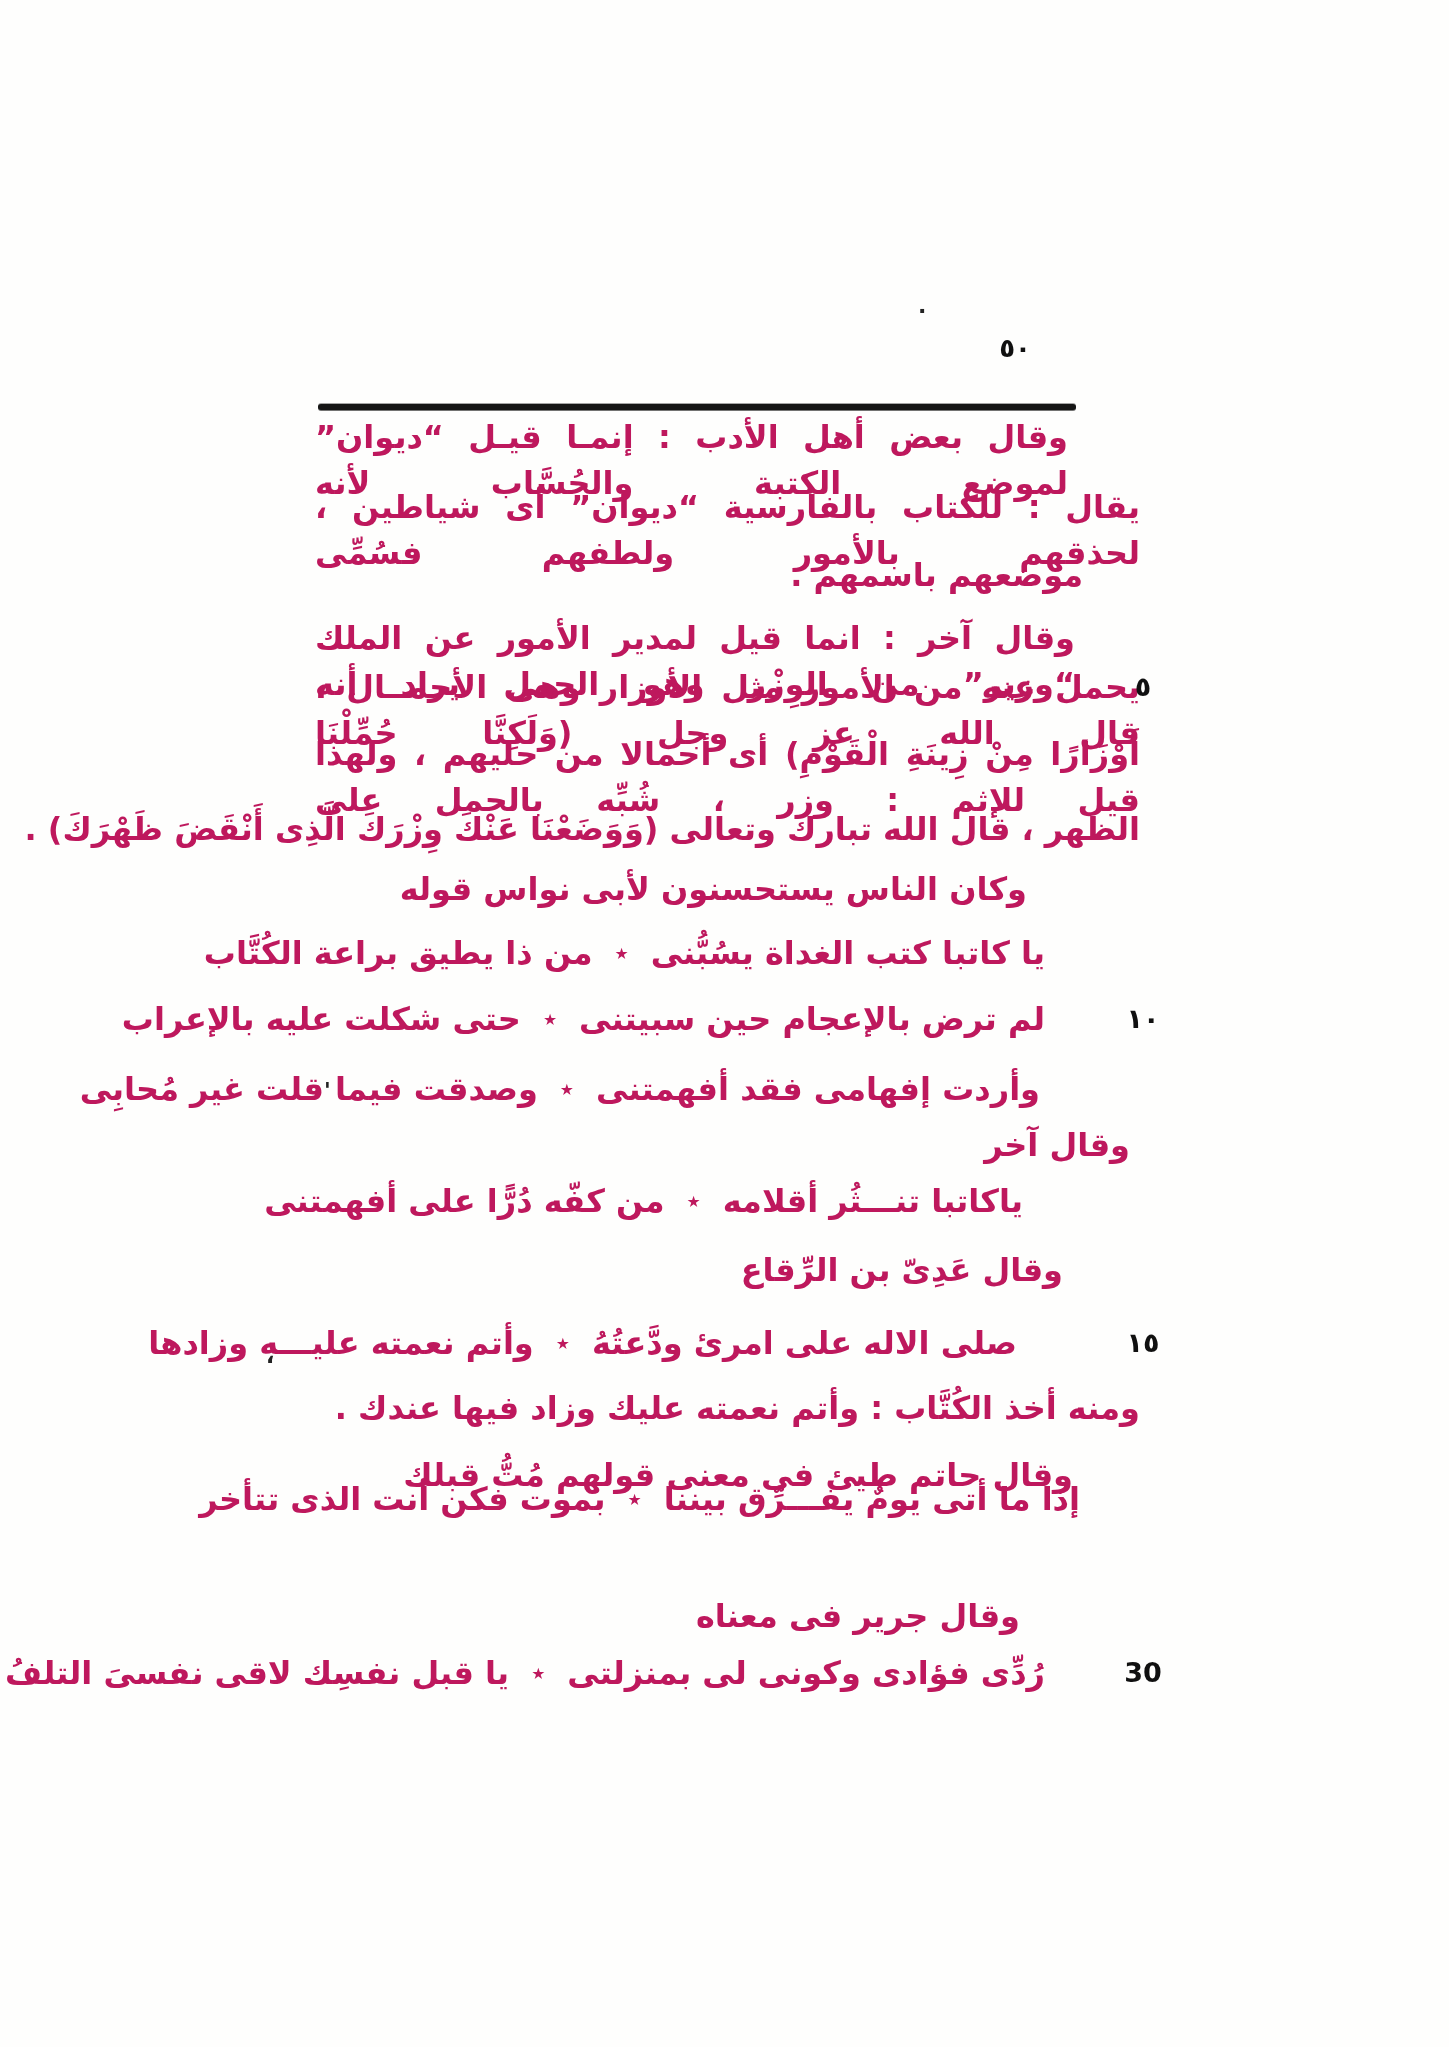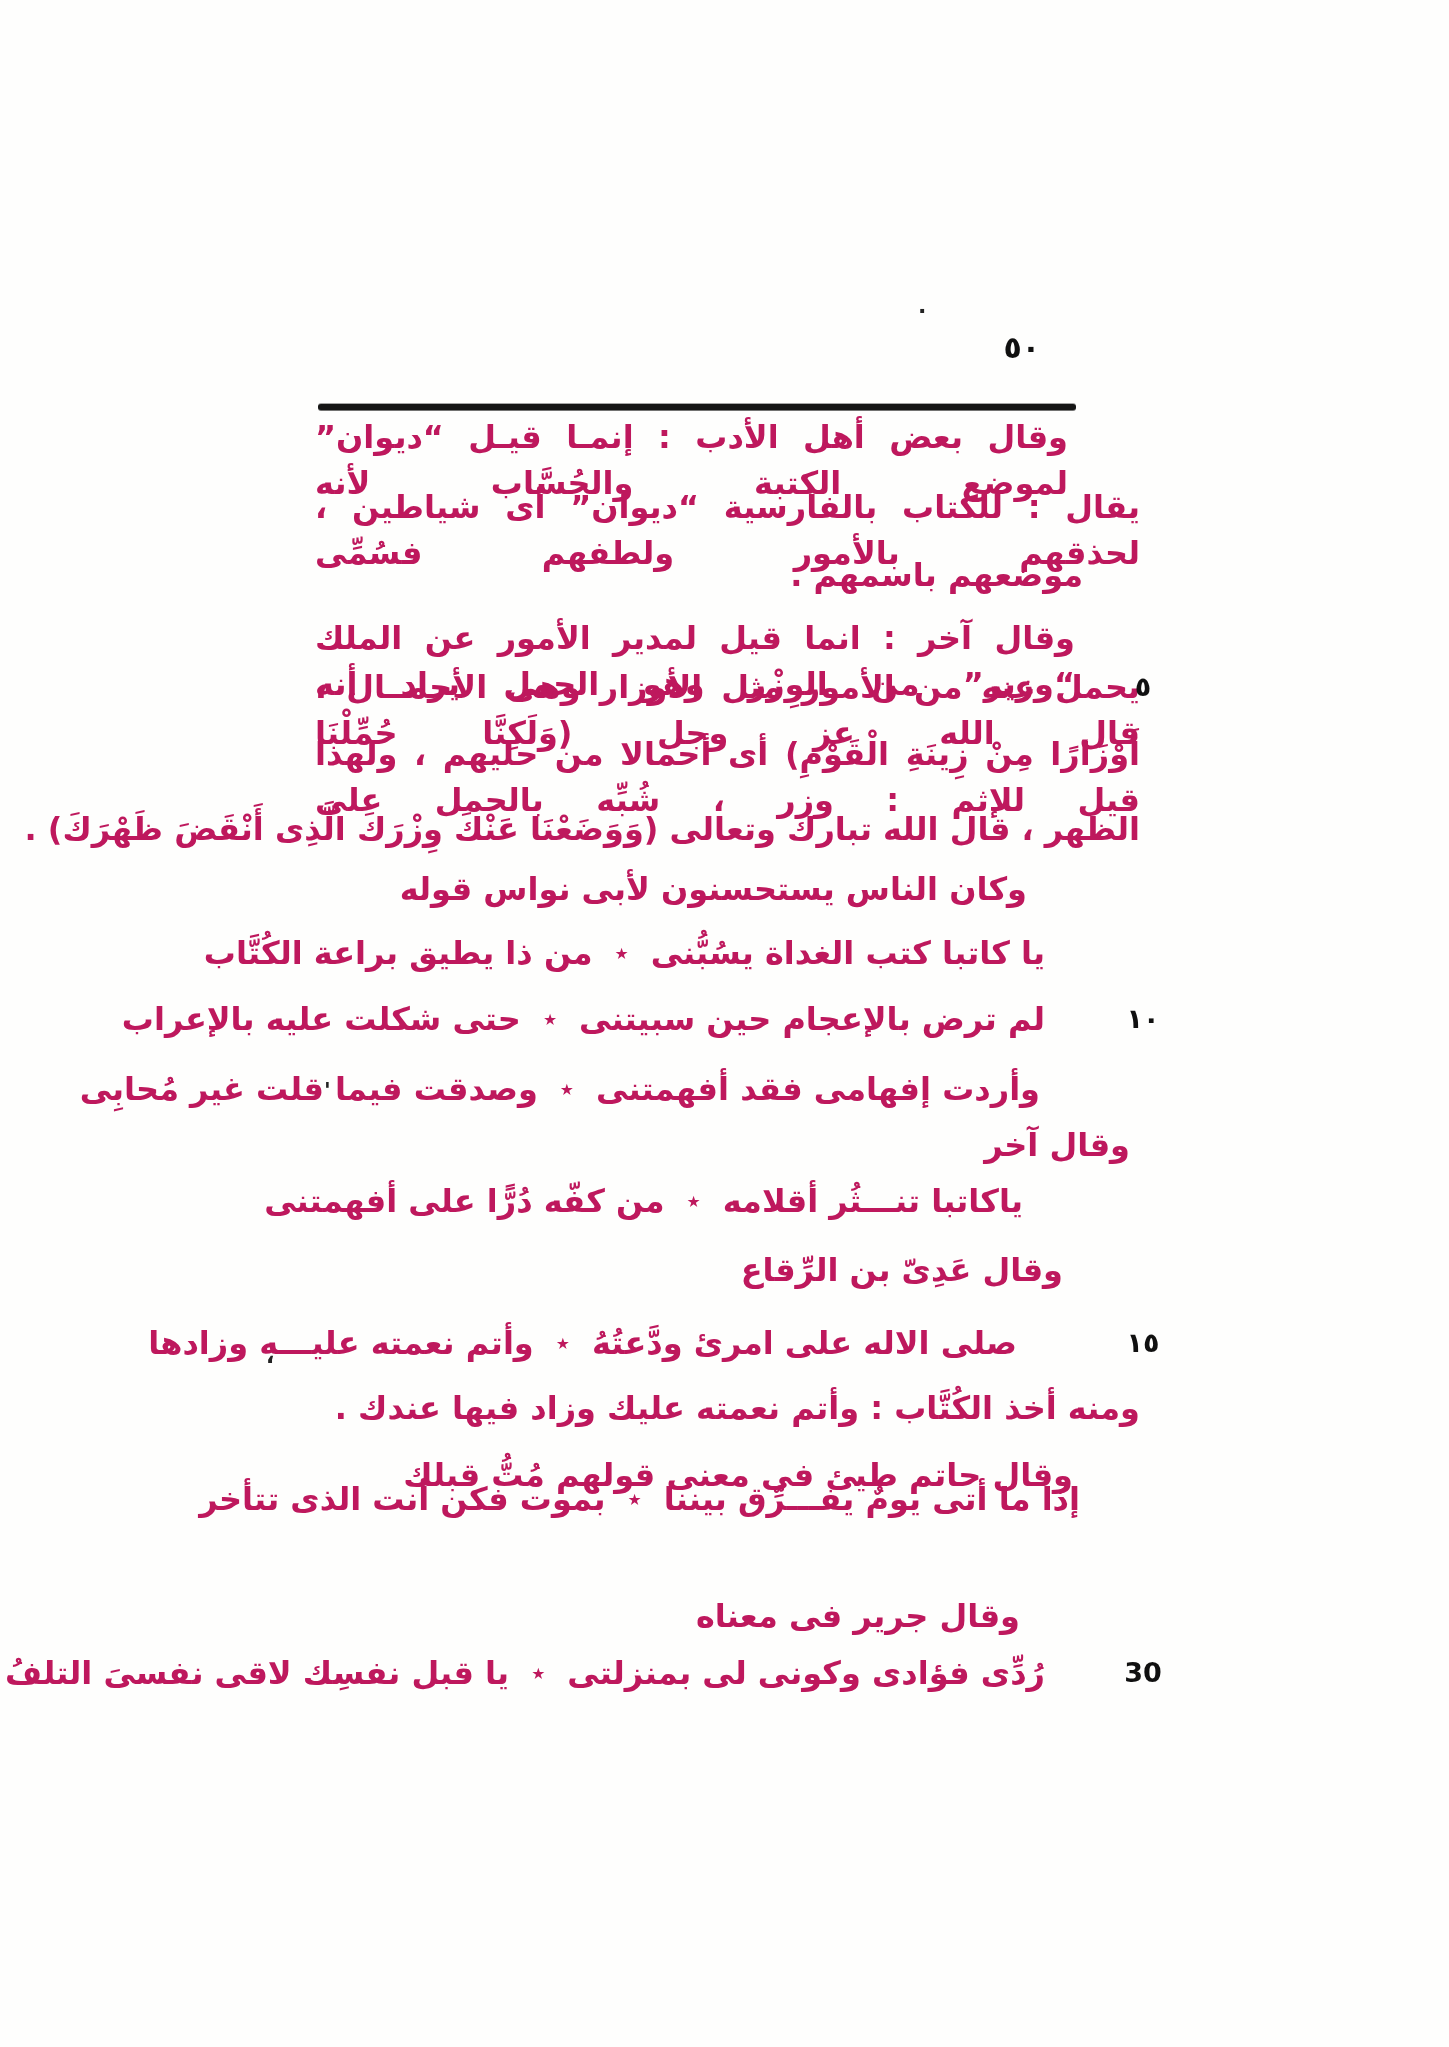--- a/index.html
+++ b/index.html
@@ -11,21 +11,21 @@
     overflow:hidden;
   }
   .page{position:absolute;inset:0;background:#fefefd;}
   .header-title{
     position:absolute;top:320px;left:585px;width:245px;height:52px;
     text-align:center;font-size:34px;font-weight:700;line-height:50px;
     letter-spacing:0px;white-space:nowrap;
   }
   .page-number{
     position:absolute;top:326px;left:990px;width:50px;height:44px;
-    font-size:30px;font-weight:700;text-align:right;line-height:44px;
+    font-size:26px;font-weight:700;text-align:center;line-height:44px;
   }
   .header-rule{
     position:absolute;top:404px;left:318px;width:758px;height:6px;
     background:#151515;border-radius:3px;
     box-shadow:0 1px 0 rgba(0,0,0,.55), 0 -1px 0 rgba(0,0,0,.35);
   }
   .textblock-line{
     position:absolute;direction:rtl;unicode-bidi:embed;
     font-size:32px;font-weight:700;line-height:46px;height:46px;
     white-space:nowrap;color:#be185d;

